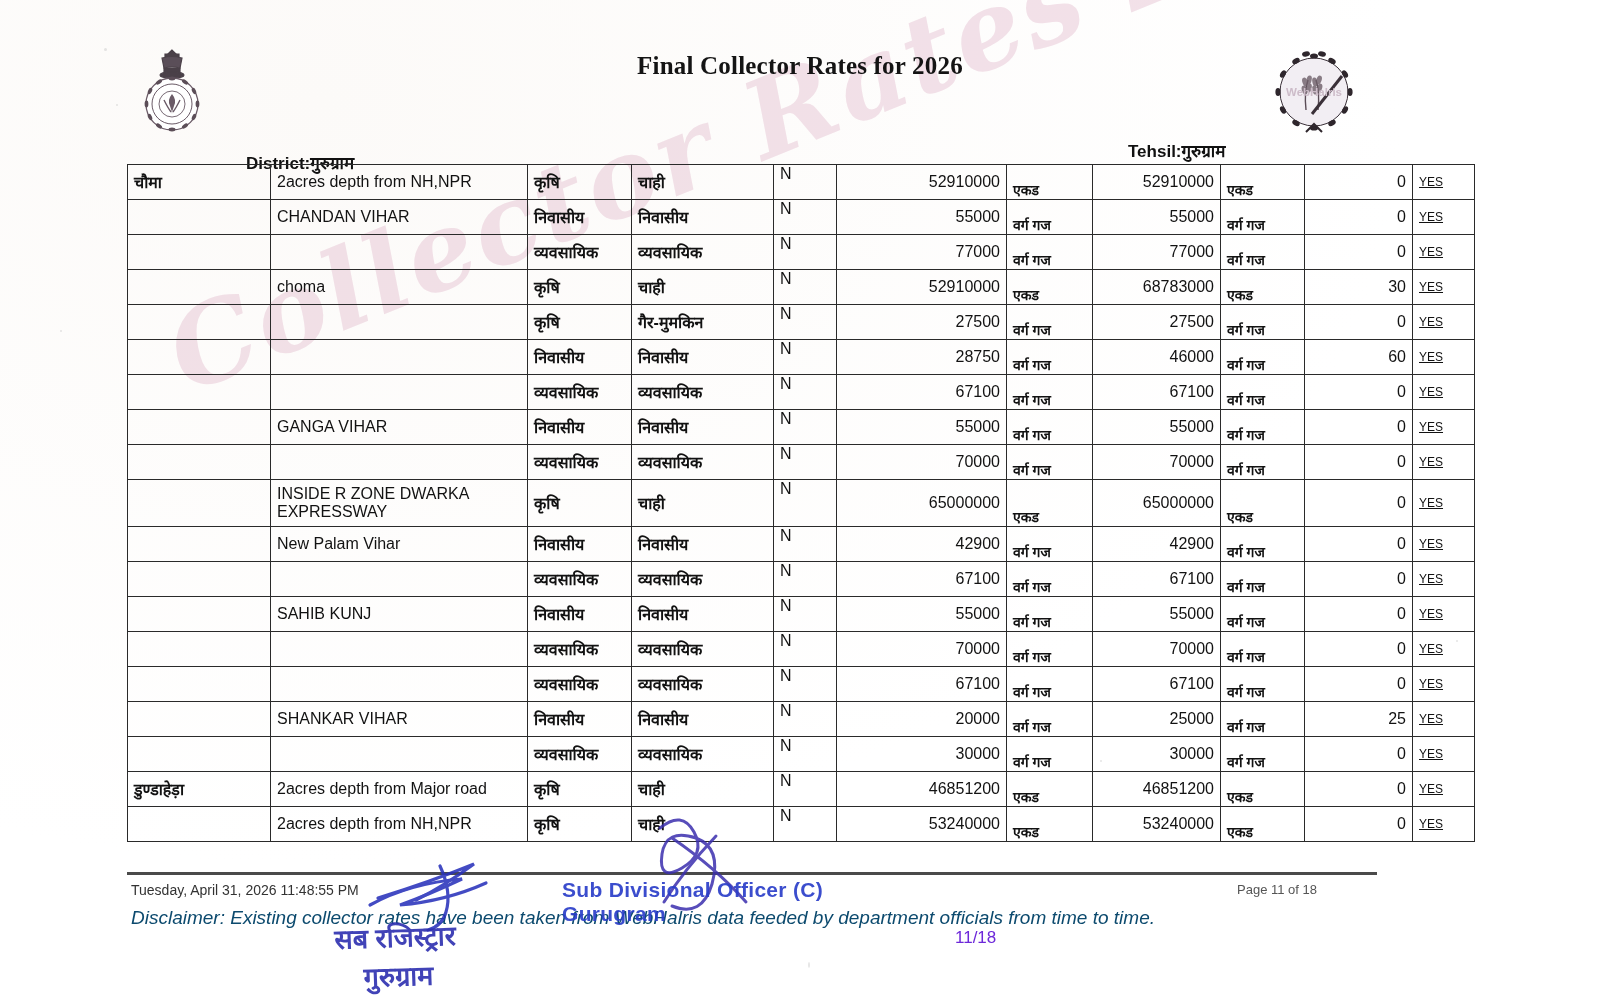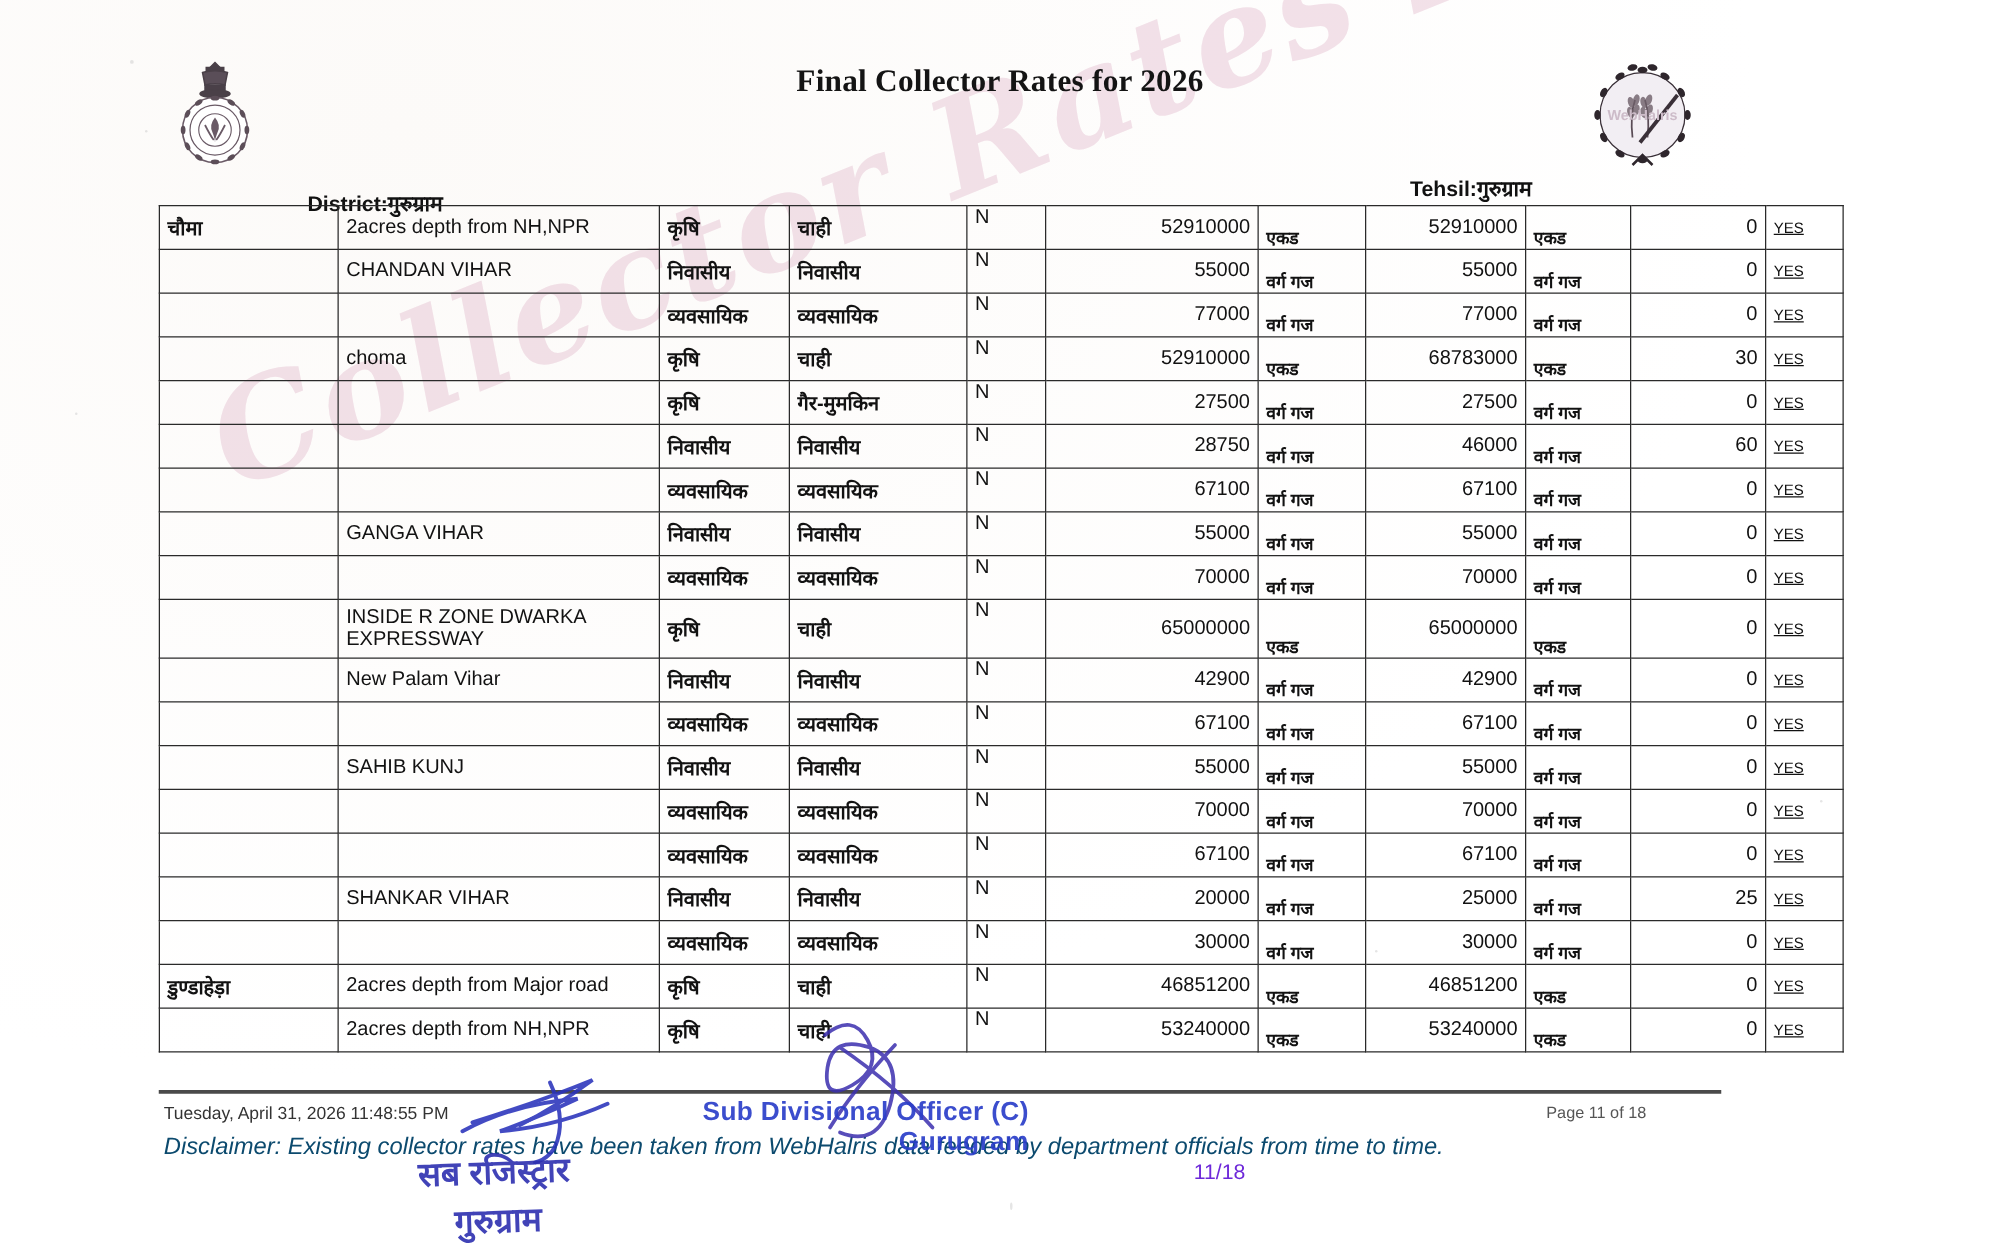--- a/index.html
+++ b/index.html
@@ -183,21 +183,20 @@
   .stamp-sdo {
     position: absolute;
     left: 562px;
     top: 878px;
     font-size: 21px;
     font-weight: bold;
     color: #2b3ec9;
     line-height: 1.12;
     letter-spacing: .3px;
     opacity: .92;
-    text-align: right;
   }
   .stamp-sdo .l2 {
     display: block;
   }
   .sig-hindi {
     position: absolute;
     left: 335px;
     top: 918px;
     font-size: 27px;
     font-weight: bold;

